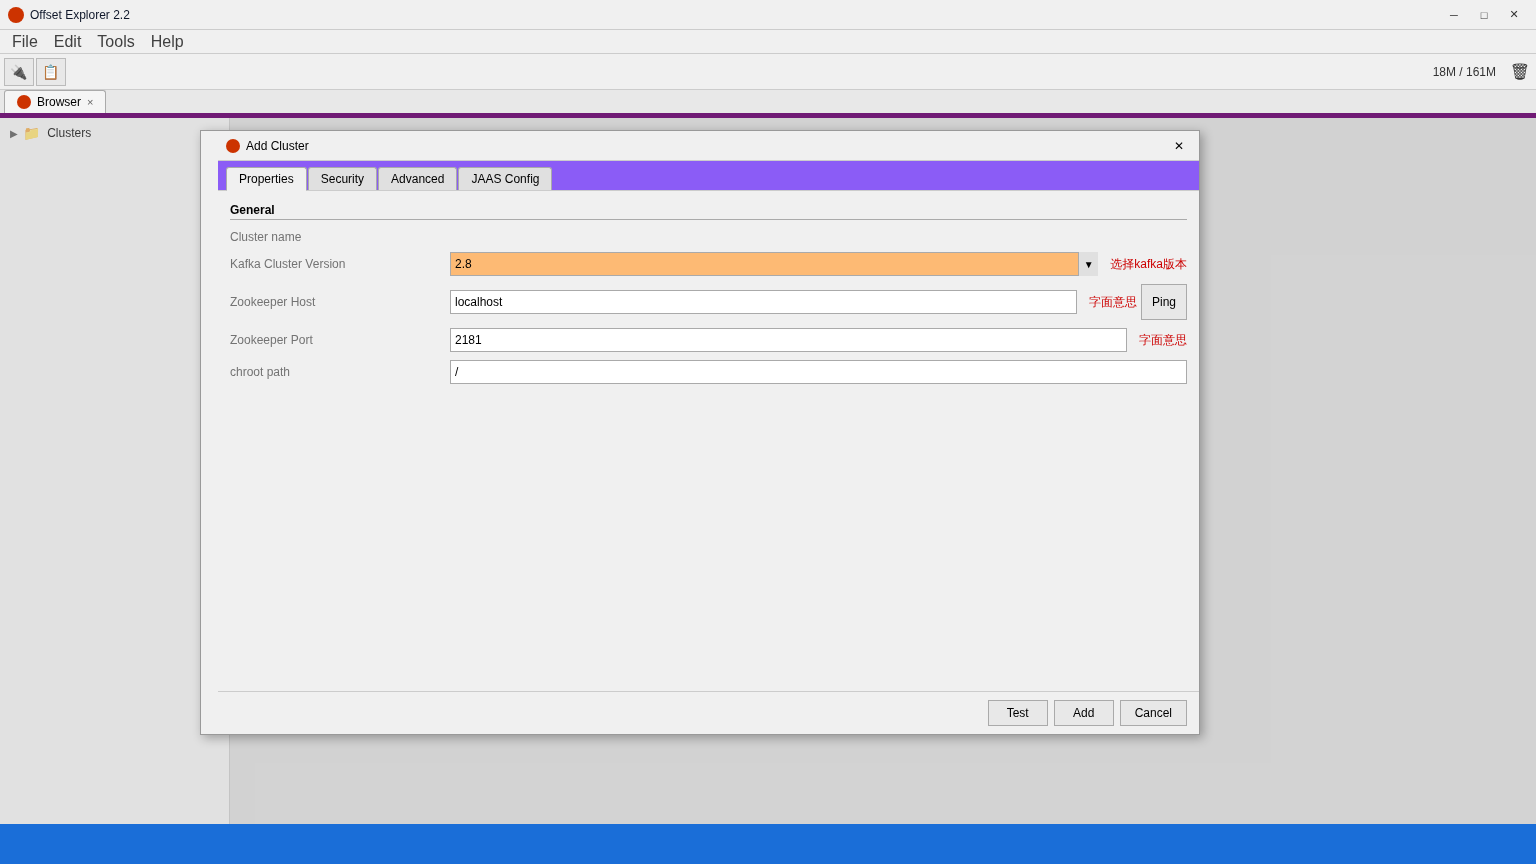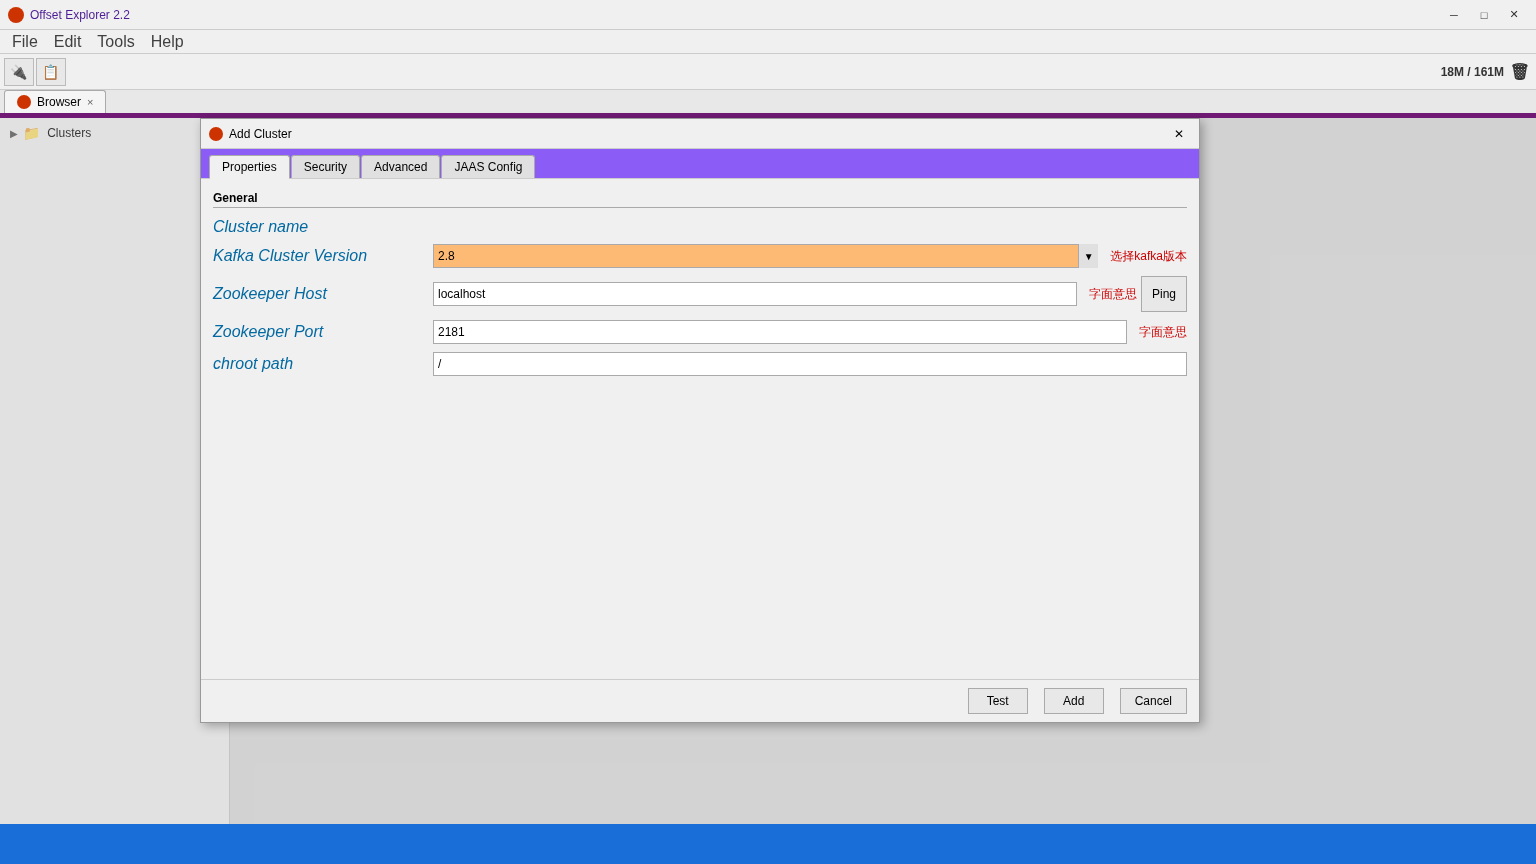--- a/index.html
+++ b/index.html
@@ -26,21 +26,21 @@
     .title-bar-icon {
       width: 16px;
       height: 16px;
       background: #cc3300;
       border-radius: 50%;
       margin-right: 6px;
       flex-shrink: 0;
     }
     .title-bar-text {
       font-size: 12px;
-      color: #4c1d95;
+      color: #0f172a;
       flex: 1;
     }
     .title-bar-controls {
       display: flex;
       gap: 2px;
     }
     .title-bar-btn {
       width: 28px;
       height: 22px;
       background: transparent;
@@ -87,24 +87,23 @@
       border: 1px solid #bbb;
       cursor: pointer;
       display: flex;
       align-items: center;
       justify-content: center;
       font-size: 14px;
     }
     .toolbar-right {
       display: flex;
       align-items: center;
-      gap: 4px;
+      gap: 12px;
       font-size: 12px;
       color: #333;
-      font-weight: bold;
     }
     .trash-icon {
       width: 24px;
       height: 24px;
       display: flex;
       align-items: center;
       justify-content: center;
       font-size: 16px;
       cursor: pointer;
     }
@@ -178,25 +177,26 @@
       align-items: flex-start;
       justify-content: center;
       padding-top: 0px;
     }
 
     
     .dialog {
       background: #f0f0f0;
       border: 1px solid #999;
       width: 1000px;
-      margin-top: 0px;
+      margin-top: 12px;
       box-shadow: 3px 3px 10px rgba(0,0,0,0.3);
       position: absolute;
       top: 0;
       left: 200px;
+      padding-left: 17px;
     }
     .dialog-title-bar {
       background: #f0f0f0;
       height: 30px;
       display: flex;
       align-items: center;
       padding: 0 8px;
       border-bottom: 1px solid #ccc;
     }
     .dialog-title-icon {
@@ -262,24 +262,23 @@
     }
 
     
     .form-row {
       display: flex;
       align-items: center;
       margin-bottom: 8px;
     }
     .form-label {
       width: 220px;
-      font-size: 16px;
-      color: #0369a1;
+      font-size: 12px;
+      color: #737373;
       flex-shrink: 0;
-      font-style: italic;
     }
     .form-field-wrap {
       flex: 1;
       display: flex;
       align-items: center;
       gap: 4px;
     }
     .form-input {
       flex: 1;
       height: 24px;
@@ -337,21 +336,21 @@
       font-family: inherit;
     }
 
     
     .dialog-footer {
       background: #f0f0f0;
       border-top: 1px solid #ccc;
       padding: 8px 12px;
       display: flex;
       justify-content: flex-end;
-      gap: 16px;
+      gap: 6px;
     }
     .footer-btn {
       height: 26px;
       min-width: 60px;
       padding: 0 14px;
       background: #e8e8e8;
       border: 1px solid #aaa;
       cursor: pointer;
       font-size: 12px;
       font-family: inherit;

